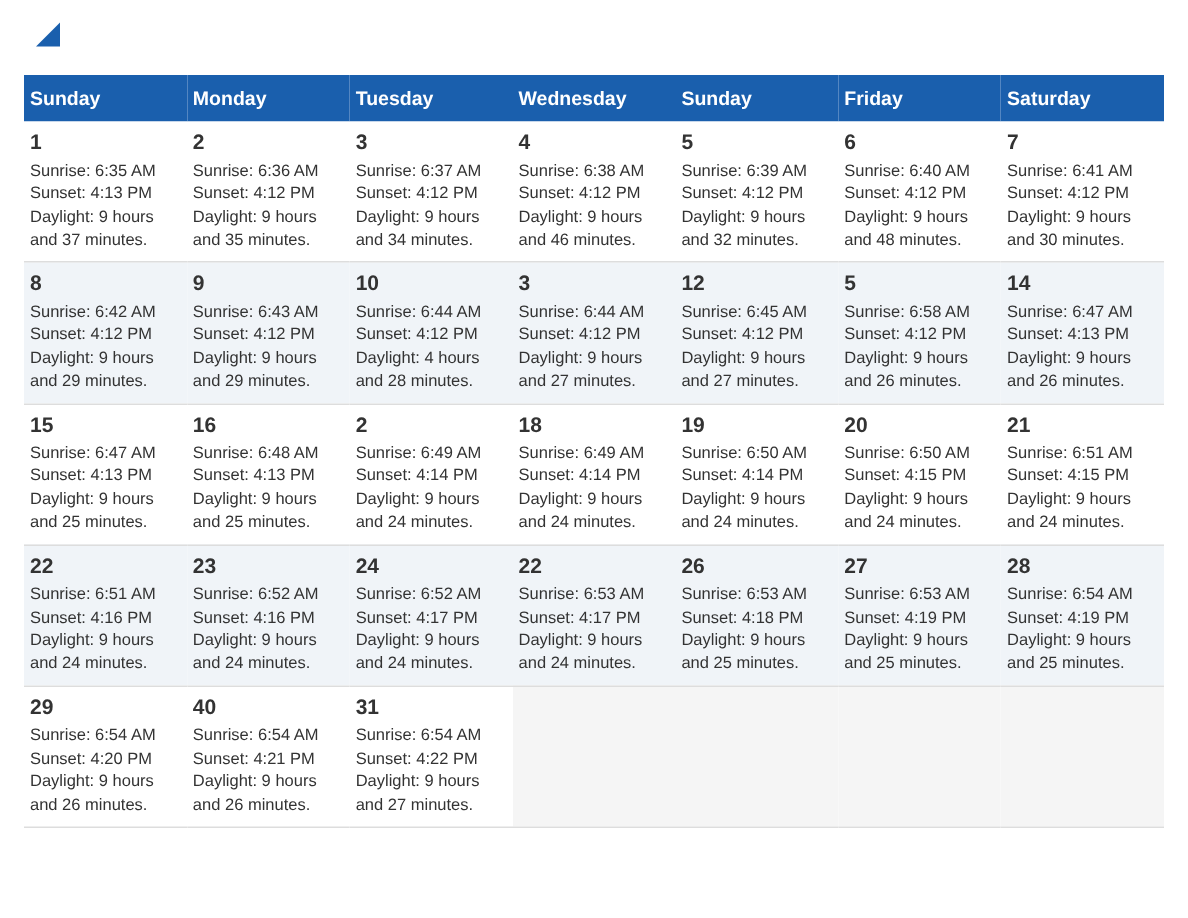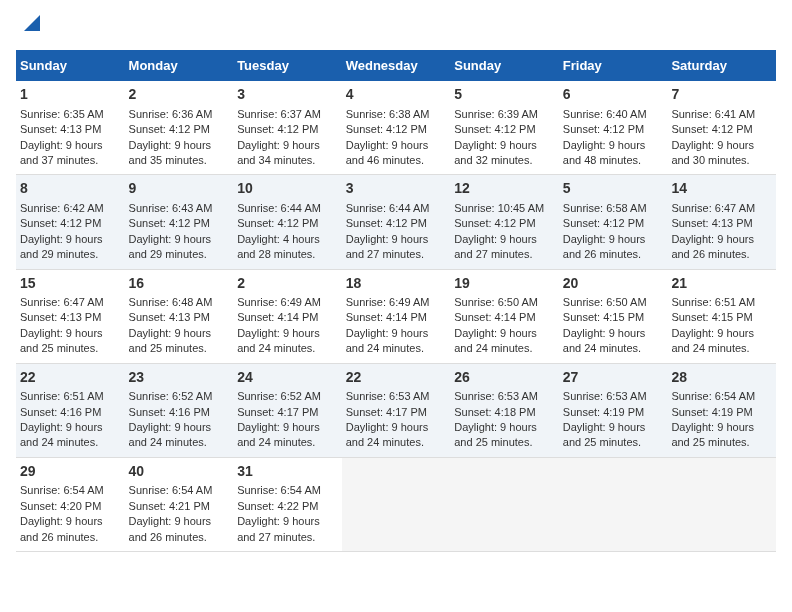--- a/index.html
+++ b/index.html
@@ -120,21 +120,21 @@
         <td><span class="day-num">4</span><span>Sunrise: 6:38 AM</span><br><span>Sunset: 4:12 PM</span><br><span>Daylight: 9 hours and 46 minutes.</span></td>
         <td><span class="day-num">5</span><span>Sunrise: 6:39 AM</span><br><span>Sunset: 4:12 PM</span><br><span>Daylight: 9 hours and 32 minutes.</span></td>
         <td><span class="day-num">6</span><span>Sunrise: 6:40 AM</span><br><span>Sunset: 4:12 PM</span><br><span>Daylight: 9 hours and 48 minutes.</span></td>
         <td><span class="day-num">7</span><span>Sunrise: 6:41 AM</span><br><span>Sunset: 4:12 PM</span><br><span>Daylight: 9 hours and 30 minutes.</span></td>
       </tr>
       <tr>
         <td><span class="day-num">8</span><span>Sunrise: 6:42 AM</span><br><span>Sunset: 4:12 PM</span><br><span>Daylight: 9 hours and 29 minutes.</span></td>
         <td><span class="day-num">9</span><span>Sunrise: 6:43 AM</span><br><span>Sunset: 4:12 PM</span><br><span>Daylight: 9 hours and 29 minutes.</span></td>
         <td><span class="day-num">10</span><span>Sunrise: 6:44 AM</span><br><span>Sunset: 4:12 PM</span><br><span>Daylight: 4 hours and 28 minutes.</span></td>
         <td><span class="day-num">3</span><span>Sunrise: 6:44 AM</span><br><span>Sunset: 4:12 PM</span><br><span>Daylight: 9 hours and 27 minutes.</span></td>
-        <td><span class="day-num">12</span><span>Sunrise: 10:45 AM</span><br><span>Sunset: 4:12 PM</span><br><span>Daylight: 9 hours and 27 minutes.</span></td>
+        <td><span class="day-num">12</span><span>Sunrise: 6:45 AM</span><br><span>Sunset: 4:12 PM</span><br><span>Daylight: 9 hours and 27 minutes.</span></td>
         <td><span class="day-num">5</span><span>Sunrise: 6:58 AM</span><br><span>Sunset: 4:12 PM</span><br><span>Daylight: 9 hours and 26 minutes.</span></td>
         <td><span class="day-num">14</span><span>Sunrise: 6:47 AM</span><br><span>Sunset: 4:13 PM</span><br><span>Daylight: 9 hours and 26 minutes.</span></td>
       </tr>
       <tr>
         <td><span class="day-num">15</span><span>Sunrise: 6:47 AM</span><br><span>Sunset: 4:13 PM</span><br><span>Daylight: 9 hours and 25 minutes.</span></td>
         <td><span class="day-num">16</span><span>Sunrise: 6:48 AM</span><br><span>Sunset: 4:13 PM</span><br><span>Daylight: 9 hours and 25 minutes.</span></td>
         <td><span class="day-num">2</span><span>Sunrise: 6:49 AM</span><br><span>Sunset: 4:14 PM</span><br><span>Daylight: 9 hours and 24 minutes.</span></td>
         <td><span class="day-num">18</span><span>Sunrise: 6:49 AM</span><br><span>Sunset: 4:14 PM</span><br><span>Daylight: 9 hours and 24 minutes.</span></td>
         <td><span class="day-num">19</span><span>Sunrise: 6:50 AM</span><br><span>Sunset: 4:14 PM</span><br><span>Daylight: 9 hours and 24 minutes.</span></td>
         <td><span class="day-num">20</span><span>Sunrise: 6:50 AM</span><br><span>Sunset: 4:15 PM</span><br><span>Daylight: 9 hours and 24 minutes.</span></td>

